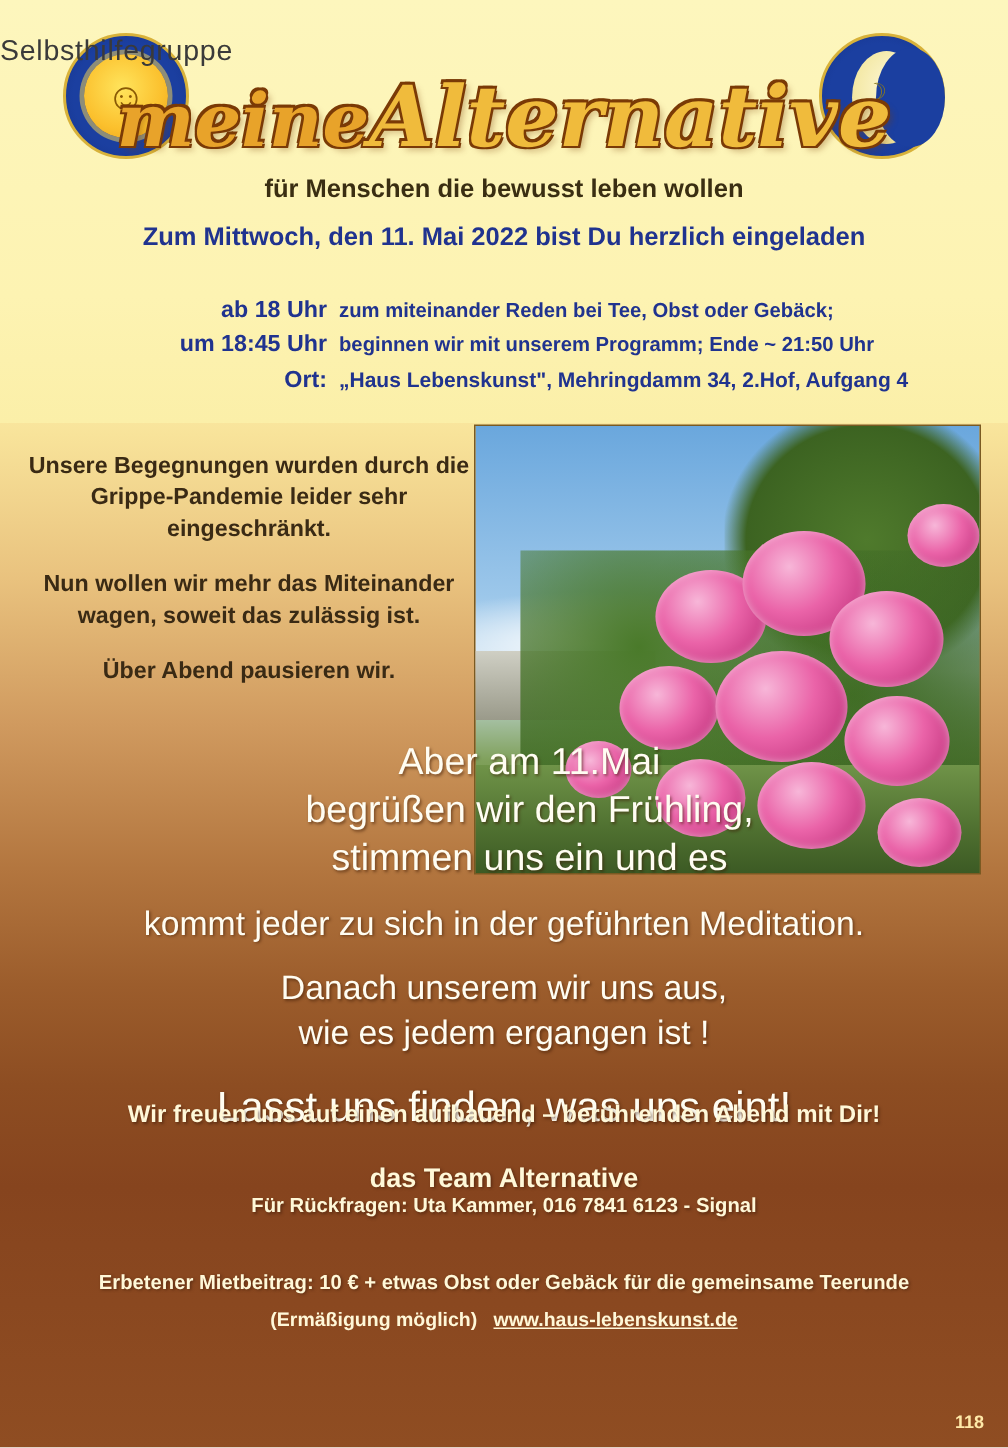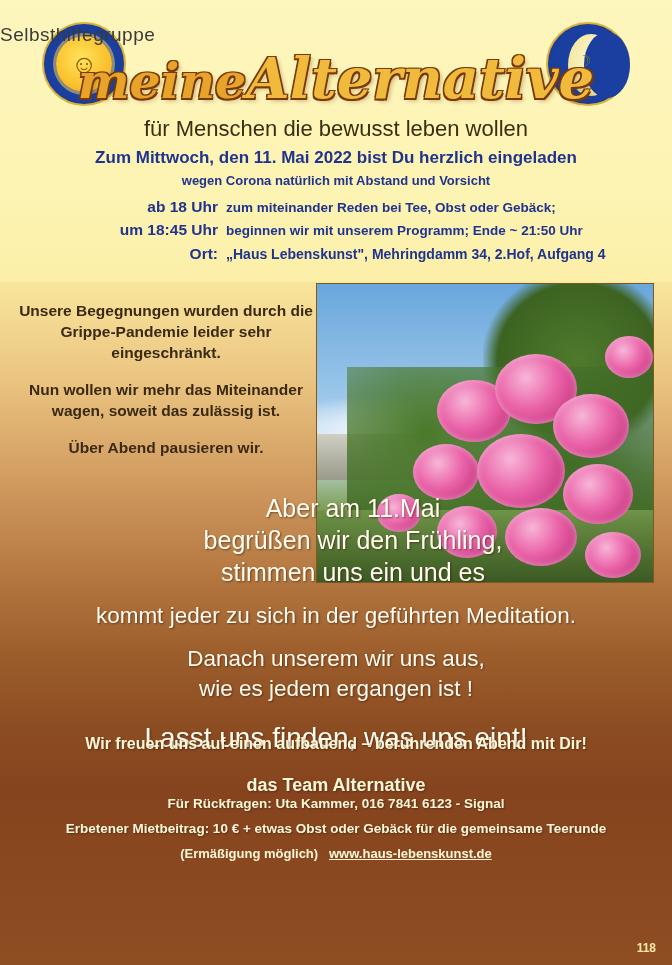--- a/index.html
+++ b/index.html
@@ -127,22 +127,22 @@
        1.5px -1.5px 0 #7a3a06,
       -1.5px  1.5px 0 #7a3a06,
        1.5px  1.5px 0 #7a3a06,
        3px 3px 4px rgba(120,60,10,0.35);
   }
   .wordmark .alt { color: #f0bb3c; font-size: 56px; margin-top: 11px; }
   .subtitle {
     position: absolute;
     left: 0; right: 0; top: 116px;
     text-align: center;
-    font-size: 22px;
-    font-weight: normal;
+    font-size: 17px;
+    font-weight: bold;
     color: #3a2e12;
   }
   .invite {
     position: absolute;
     left: 0; right: 0; top: 148px;
     text-align: center;
     font-size: 17px;
     font-weight: bold;
     color: #20338f;
   }
@@ -272,21 +272,21 @@
   .footer .team {
     margin-top: 22px;
     font-size: 18px; font-weight: bold;
     text-shadow: 1px 1px 2px rgba(50,20,5,0.5);
   }
   .footer .contact {
     font-size: 13.5px; font-weight: bold;
     text-shadow: 1px 1px 2px rgba(50,20,5,0.5);
   }
   .footer .fee {
-    margin-top: 10px;
+    margin-top: 36px;
     font-size: 13.5px; font-weight: bold;
     text-shadow: 1px 1px 2px rgba(50,20,5,0.5);
   }
   .footer .fee2 {
     margin-top: 10px;
     font-size: 13px; font-weight: bold;
   }
   .footer .fee2 a {
     color: #fff8d8;
     text-decoration: underline;
@@ -319,21 +319,20 @@
 
     <div class="kicker">Selbsthilfegruppe</div>
 
     <div class="wordmark">
       <span>meine</span><span class="alt">Alternative</span>
     </div>
 
     <div class="subtitle">für Menschen die bewusst leben wollen</div>
 
     <div class="invite">Zum Mittwoch, den  11. Mai 2022 bist Du herzlich eingeladen</div>
-    <div class="corona">wegen Corona natürlich mit Abstand und Vorsicht</div>
 
     <div class="timerows">
       <div class="timerow">
         <div class="t-label">ab 18 Uhr</div>
         <div class="t-text">zum miteinander Reden bei Tee, Obst oder Gebäck;</div>
       </div>
       <div class="timerow">
         <div class="t-label">um 18:45 Uhr</div>
         <div class="t-text">beginnen wir mit unserem Programm; Ende ~ 21:50 Uhr</div>
       </div>

